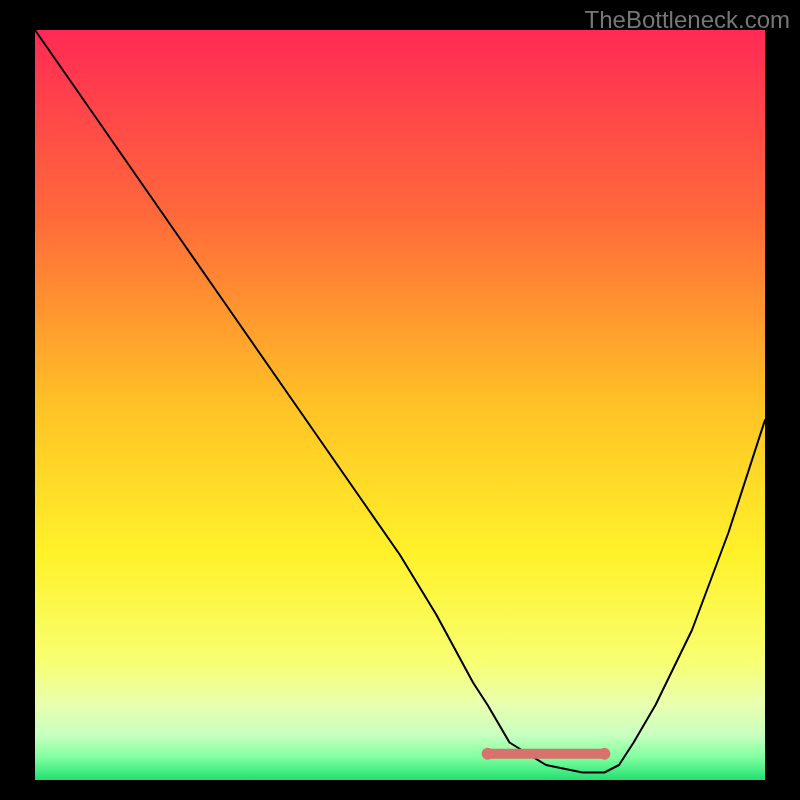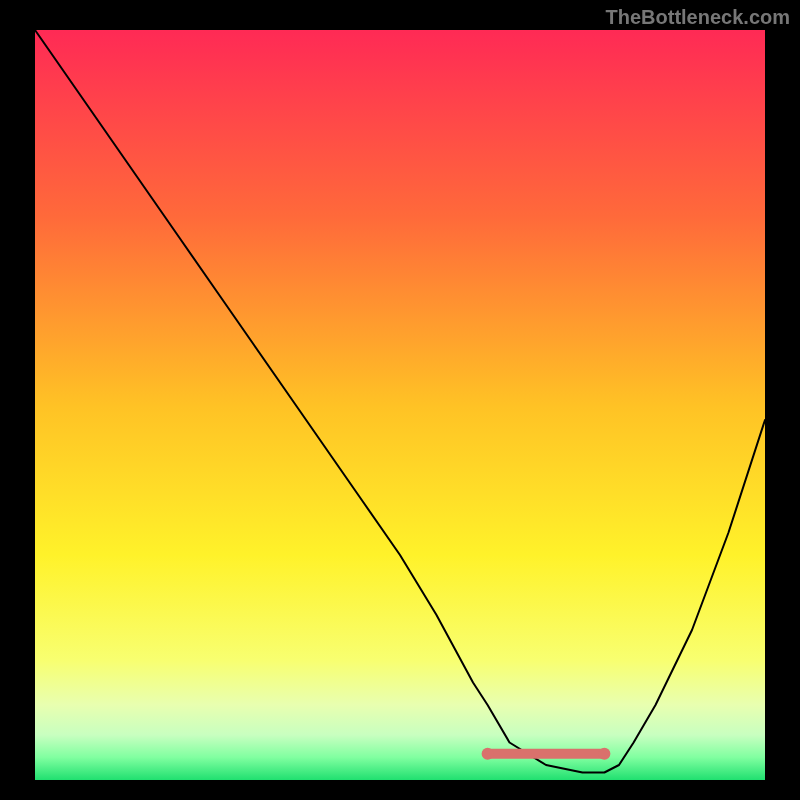--- a/index.html
+++ b/index.html
@@ -15,22 +15,22 @@
     position: relative;
     width: 800px;
     height: 800px;
     background: #000;
   }
   .watermark {
     position: absolute;
     top: 6px;
     right: 10px;
     color: #777;
-    font-size: 20px;
-    font-weight: bold;
+    font-size: 24px;
+    font-weight: normal;
     z-index: 10;
   }
   svg {
     display: block;
   }
 </style>
 </head>
 <body>
 
 <div class="container">

